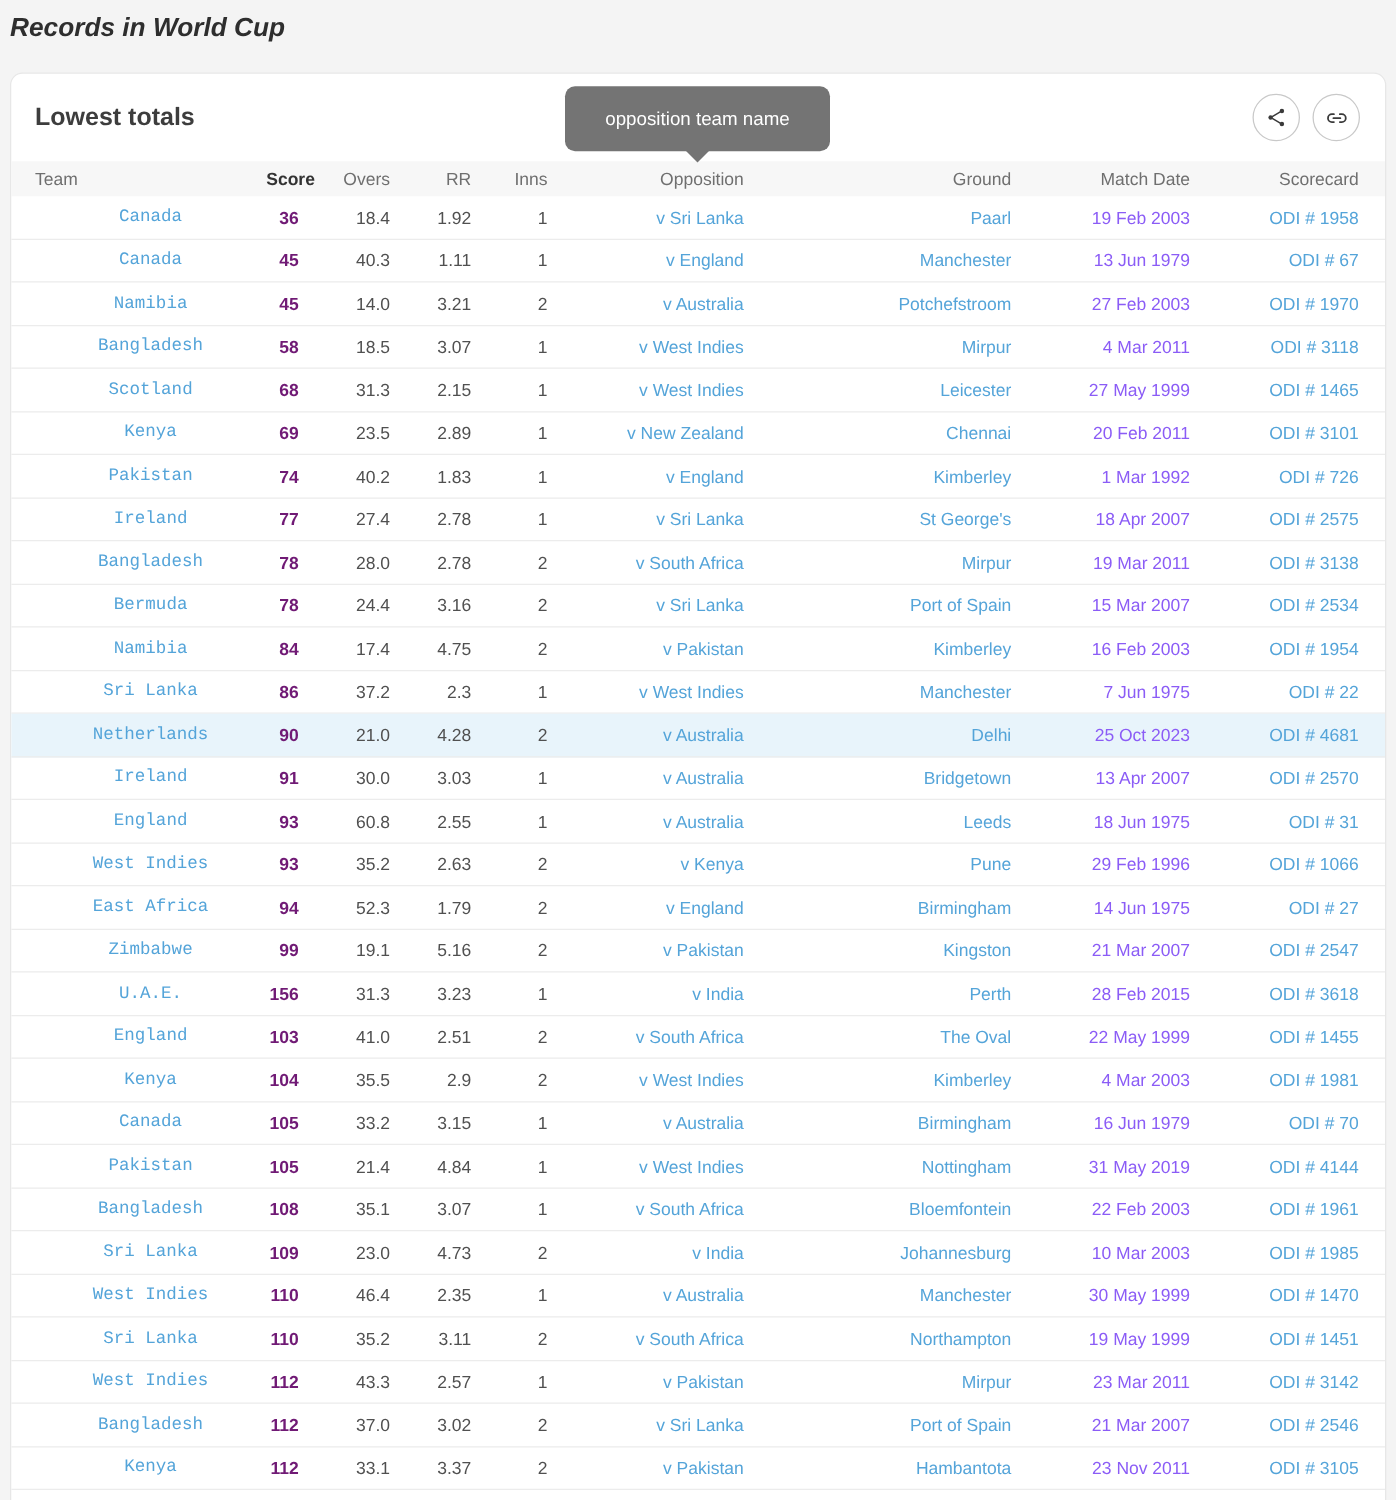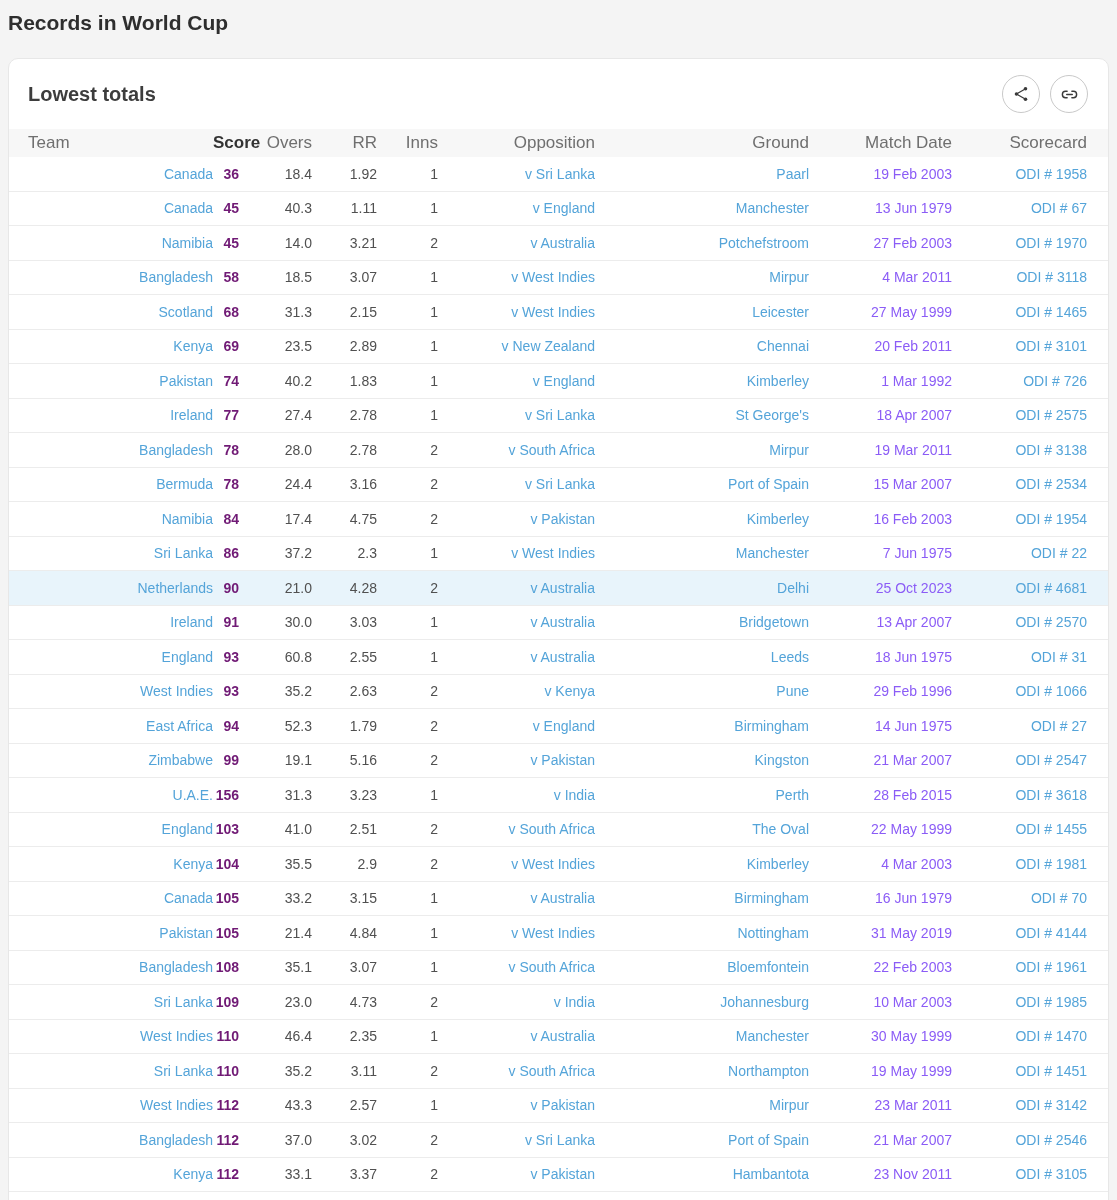--- a/index.html
+++ b/index.html
@@ -8,20 +8,21 @@
     background: #f4f4f4;
     font-family: "Liberation Sans", sans-serif;
     color: #333;
   }
   .page-title {
     font-size: 21px;
     font-weight: bold;
     color: #2e2e2e;
     padding: 11px 8px 0 8px;
     height: 58px;
+    font-style: italic;
   }
   .card {
     position: relative;
     margin: 0 8px;
     background: #fff;
     border: 1px solid #e7e7e7;
     border-radius: 10px;
     height: 1160px;
     overflow: hidden;
   }
@@ -72,34 +73,34 @@
   }
   .grid-row {
     display: grid;
     grid-template-columns: 185px 26px 73px 65px 61px 157px 214px 143px 135px;
     align-items: center;
     padding: 0 20px 0 19px;
   }
   .thead {
     height: 28px;
     background: #f7f7f7;
-    font-size: 17px;
+    font-size: 14px;
     color: #6f6f6f;
   }
   .th { text-align: right; }
   .th.c-team { text-align: left; }
   .th.c-score { font-weight: bold; color: #333; }
   .tbody .row {
     height: 34.5px;
     border-bottom: 1px solid #ececec;
     font-size: 14px;
   }
   .tbody .row.hl { background: #e8f4fb; }
   .cell { text-align: right; color: #505050; white-space: nowrap; }
-  .cell.team { text-align: right; }
+  .cell.team { text-align: center; font-family: Liberation Mono, monospace; }
   .cell.link { color: #54a4d9; cursor: pointer; }
   .cell.score { font-weight: bold; color: #701a75; }
   .cell.date { color: #8b5cf6; }
   svg { display: block; }
 </style>
 </head>
 <body>
 
 <div class="page-title">Records in World Cup</div>
 
@@ -119,20 +120,23 @@
       <button class="circle-btn">
         <svg width="19" height="19" viewBox="0 0 24 24" fill="none" stroke="currentColor" stroke-width="1.8" stroke-linecap="round" stroke-linejoin="round">
           <path d="M15 8h2a4 4 0 0 1 0 8h-2"></path>
           <path d="M9 16H7a4 4 0 0 1 0-8h2"></path>
           <line x1="8.5" y1="12" x2="15.5" y2="12"></line>
         </svg>
       </button>
     </div>
   </div>
 
+  <div class="tooltip">
+    <span>opposition team name</span>
+  </div>
 
   <div class="thead grid-row">
     <div class="th c-team">Team</div>
     <div class="th c-score">Score</div>
     <div class="th">Overs</div>
     <div class="th">RR</div>
     <div class="th">Inns</div>
     <div class="th">Opposition</div>
     <div class="th">Ground</div>
     <div class="th">Match Date</div>

